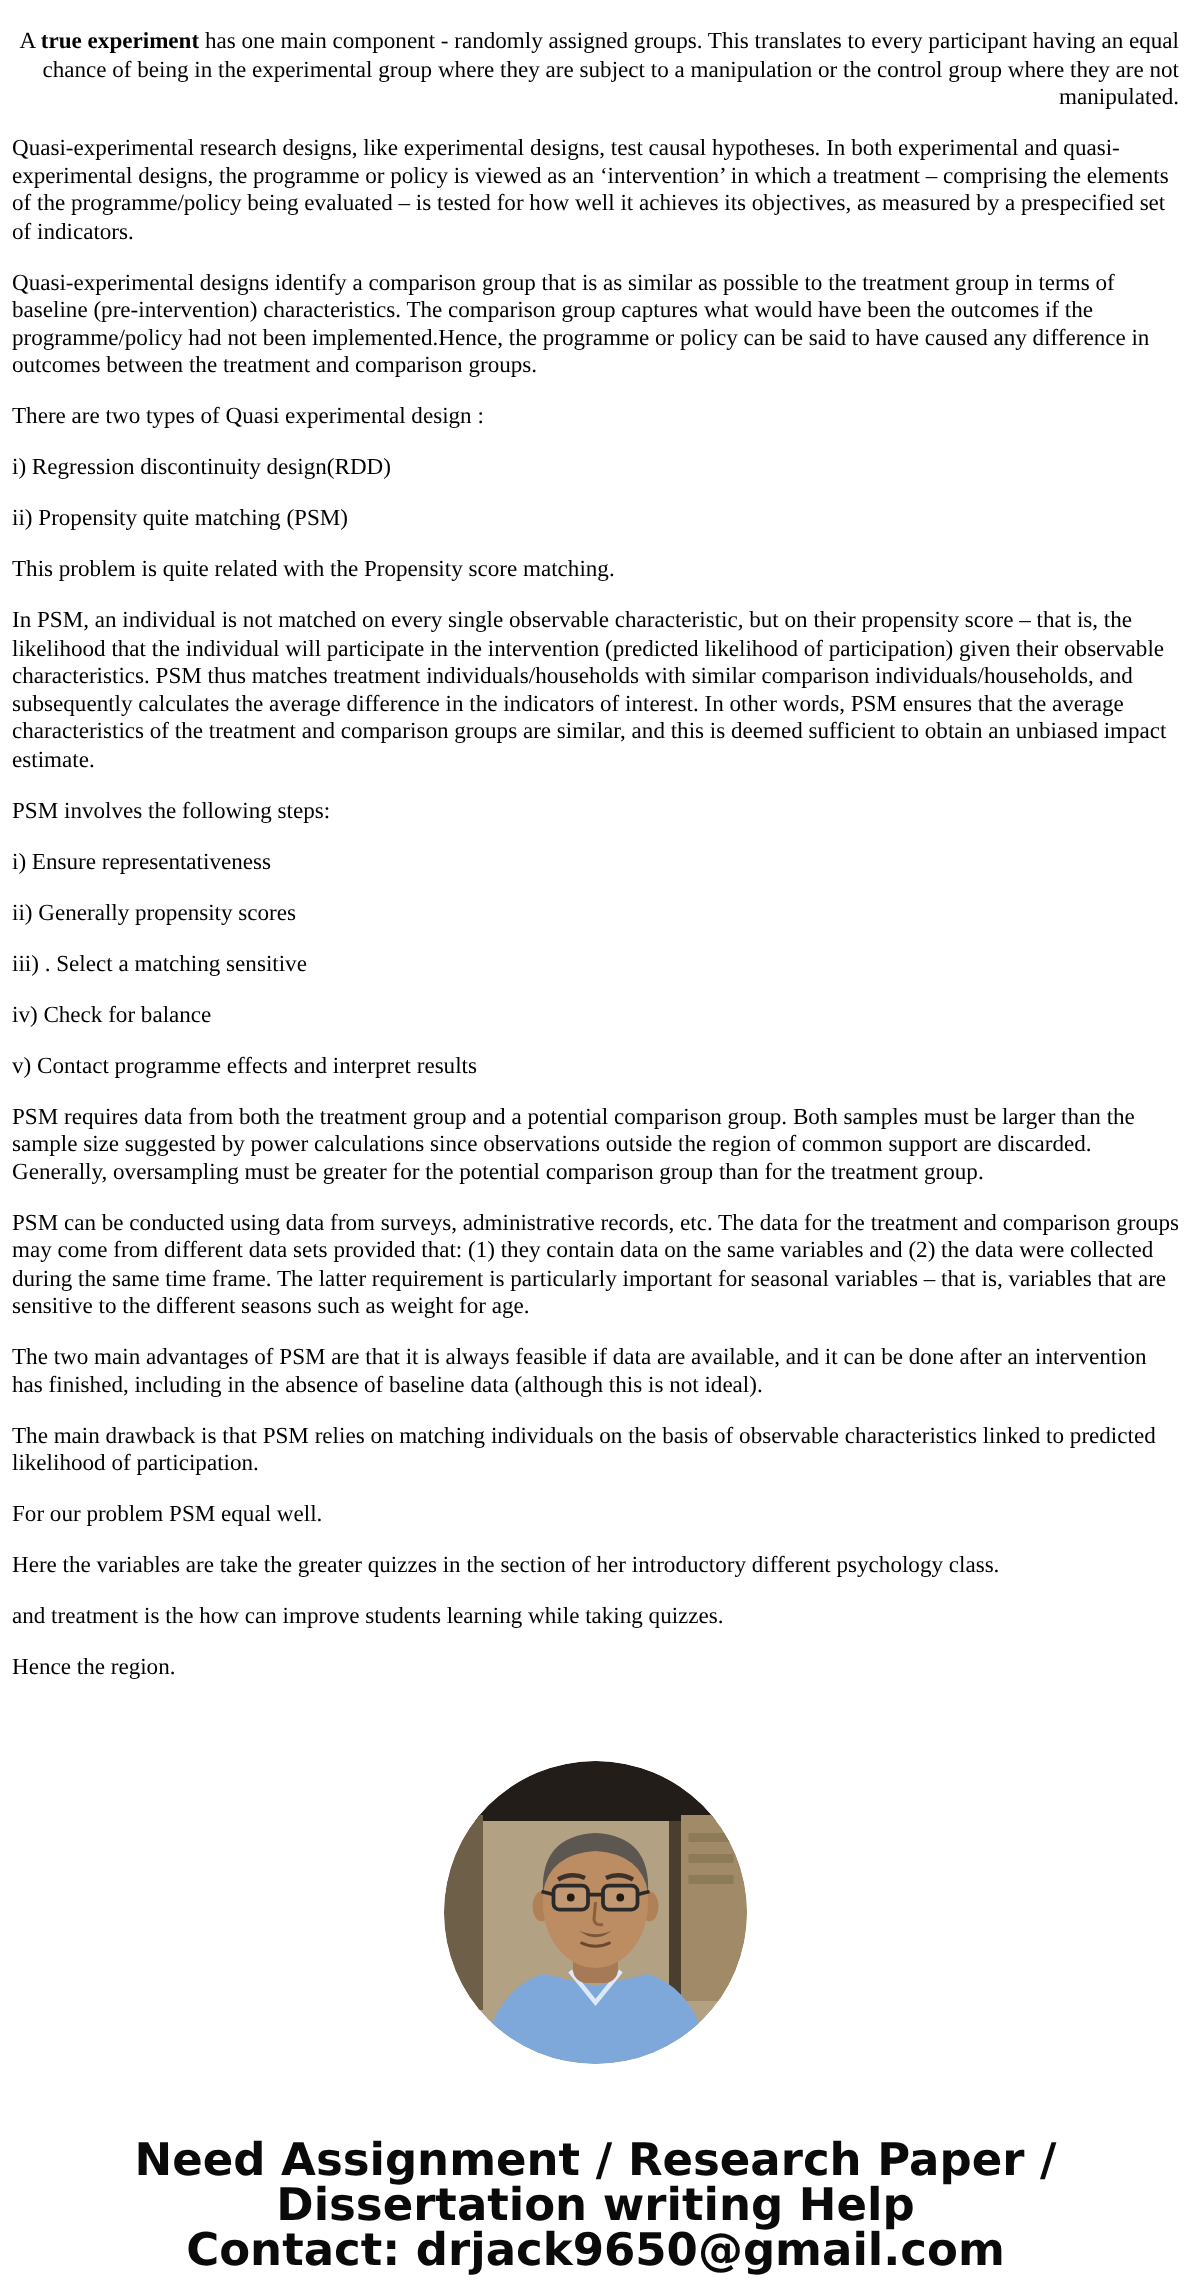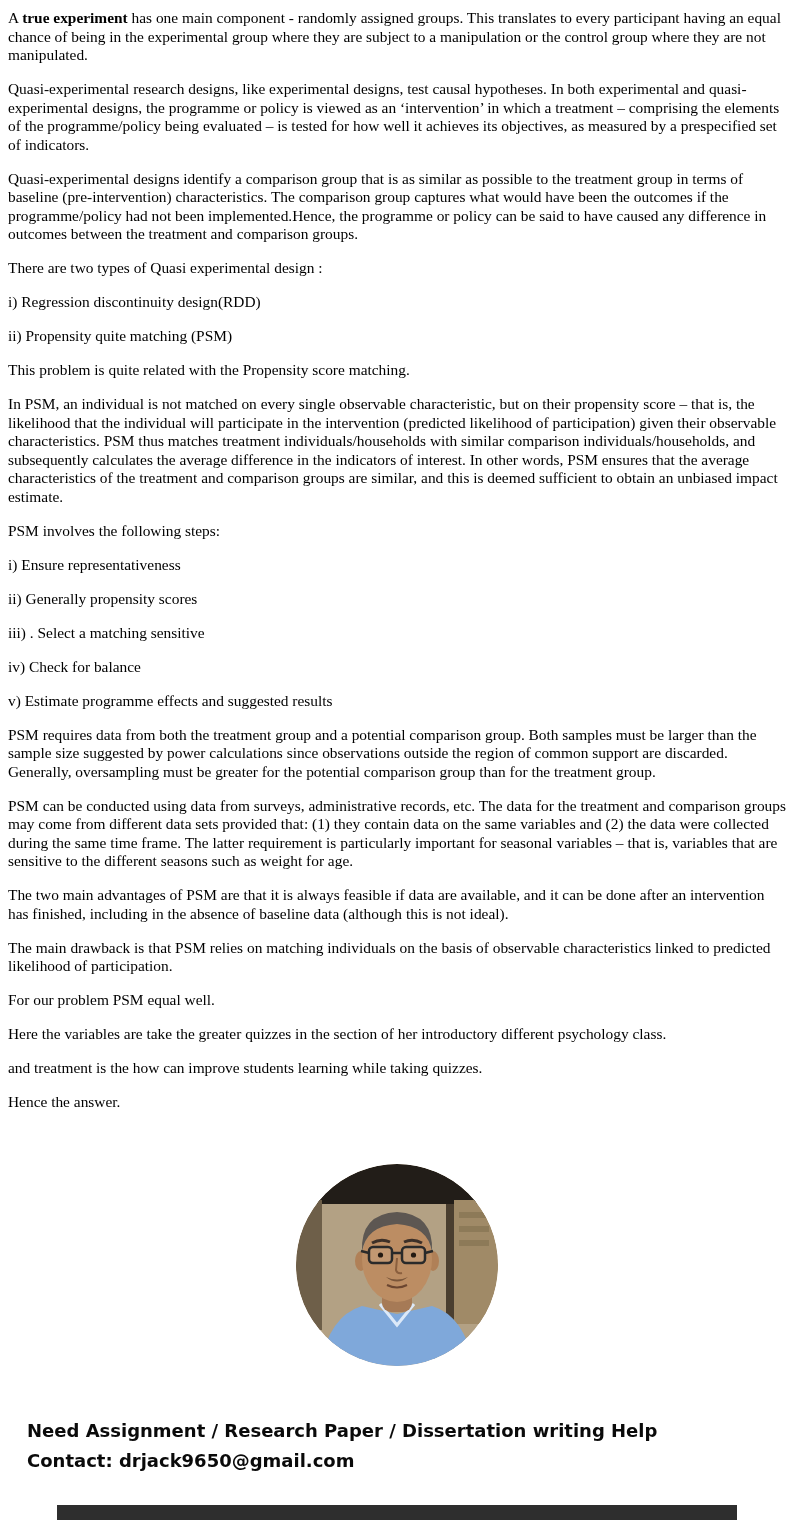--- a/index.html
+++ b/index.html
@@ -17,35 +17,37 @@
     padding: 9px 8px 30px 8px;
     font-family: "Liberation Serif", serif;
     color: #000000;
   }
   .page p {
     font-size: 15.4px;
     line-height: 18.5px;
     margin: 15.5px 0;
   }
   .page p:first-child {
-    margin-top: 0;
+    margin-top: 10px;
+    text-align: right;
   }
   .avatar-wrap {
     margin: 52px auto 0 auto;
     width: 202px;
     height: 202px;
     border-radius: 50%;
     overflow: hidden;
   }
   .footer {
     margin: 50px auto 0 auto;
     width: 740px;
+    text-align: center;
     font-family: "DejaVu Sans", sans-serif;
     font-weight: bold;
-    font-size: 18px;
+    font-size: 30px;
     line-height: 30px;
     color: #0a0a0a;
   }
   .bottom-bar {
     position: absolute;
     left: 57px;
     bottom: 3px;
     width: 680px;
     height: 15px;
     background: #2e2e2e;
@@ -63,29 +65,29 @@
   <p>There are two types of Quasi experimental design :</p>
   <p>i) Regression discontinuity design(RDD)</p>
   <p>ii)  Propensity quite matching (PSM)</p>
   <p>This problem is quite related with the  Propensity score matching.</p>
   <p>In PSM, an individual is not matched on every single observable characteristic, but on their propensity score – that is, the likelihood that the individual will participate in the intervention (predicted likelihood of participation) given their observable characteristics. PSM thus matches treatment individuals/households with similar comparison individuals/households, and subsequently calculates the average difference in the indicators of interest. In other words, PSM ensures that the average characteristics of the treatment and comparison groups are similar, and this is deemed sufficient to obtain an unbiased impact estimate.</p>
   <p>PSM involves the following steps:</p>
   <p>i) Ensure representativeness</p>
   <p>ii) Generally propensity scores</p>
   <p>iii) . Select a matching sensitive</p>
   <p>iv) Check for balance</p>
-  <p>v) Estimate programme effects and suggested results</p>
+  <p>v) Contact programme effects and interpret results</p>
   <p>PSM requires data from both the treatment group and a potential comparison group. Both samples must be larger than the sample size suggested by power calculations since observations outside the region of common support are discarded. Generally, oversampling must be greater for the potential comparison group than for the treatment group.</p>
   <p>PSM can be conducted using data from surveys, administrative records, etc. The data for the treatment and comparison groups may come from different data sets provided that: (1) they contain data on the same variables and (2) the data were collected during the same time frame. The latter requirement is particularly important for seasonal variables – that is, variables that are sensitive to the different seasons such as weight for age.</p>
   <p>The two main advantages of PSM are that it is always feasible if data are available, and it can be done after an intervention has finished, including in the absence of baseline data (although this is not ideal).</p>
   <p>The main drawback is that PSM relies on matching individuals on the basis of observable characteristics linked to predicted likelihood of participation.</p>
   <p>For our problem PSM equal well.</p>
   <p>Here the variables are take the greater quizzes in the section of her introductory different psychology class.</p>
   <p>and treatment is the how can improve students learning while taking quizzes.</p>
-  <p>Hence the answer.</p>
+  <p>Hence the region.</p>
 
   <div class="avatar-wrap">
     <svg width="202" height="202" viewBox="0 0 202 202" aria-hidden="true">
       <defs>
         <clipPath id="avclip">
             <circle cx="101" cy="101" r="101"></circle>
           </clipPath>
       </defs>
       <g clip-path="url(#avclip)">
         <rect x="0" y="0" width="202" height="202" fill="#b3a184"></rect>

